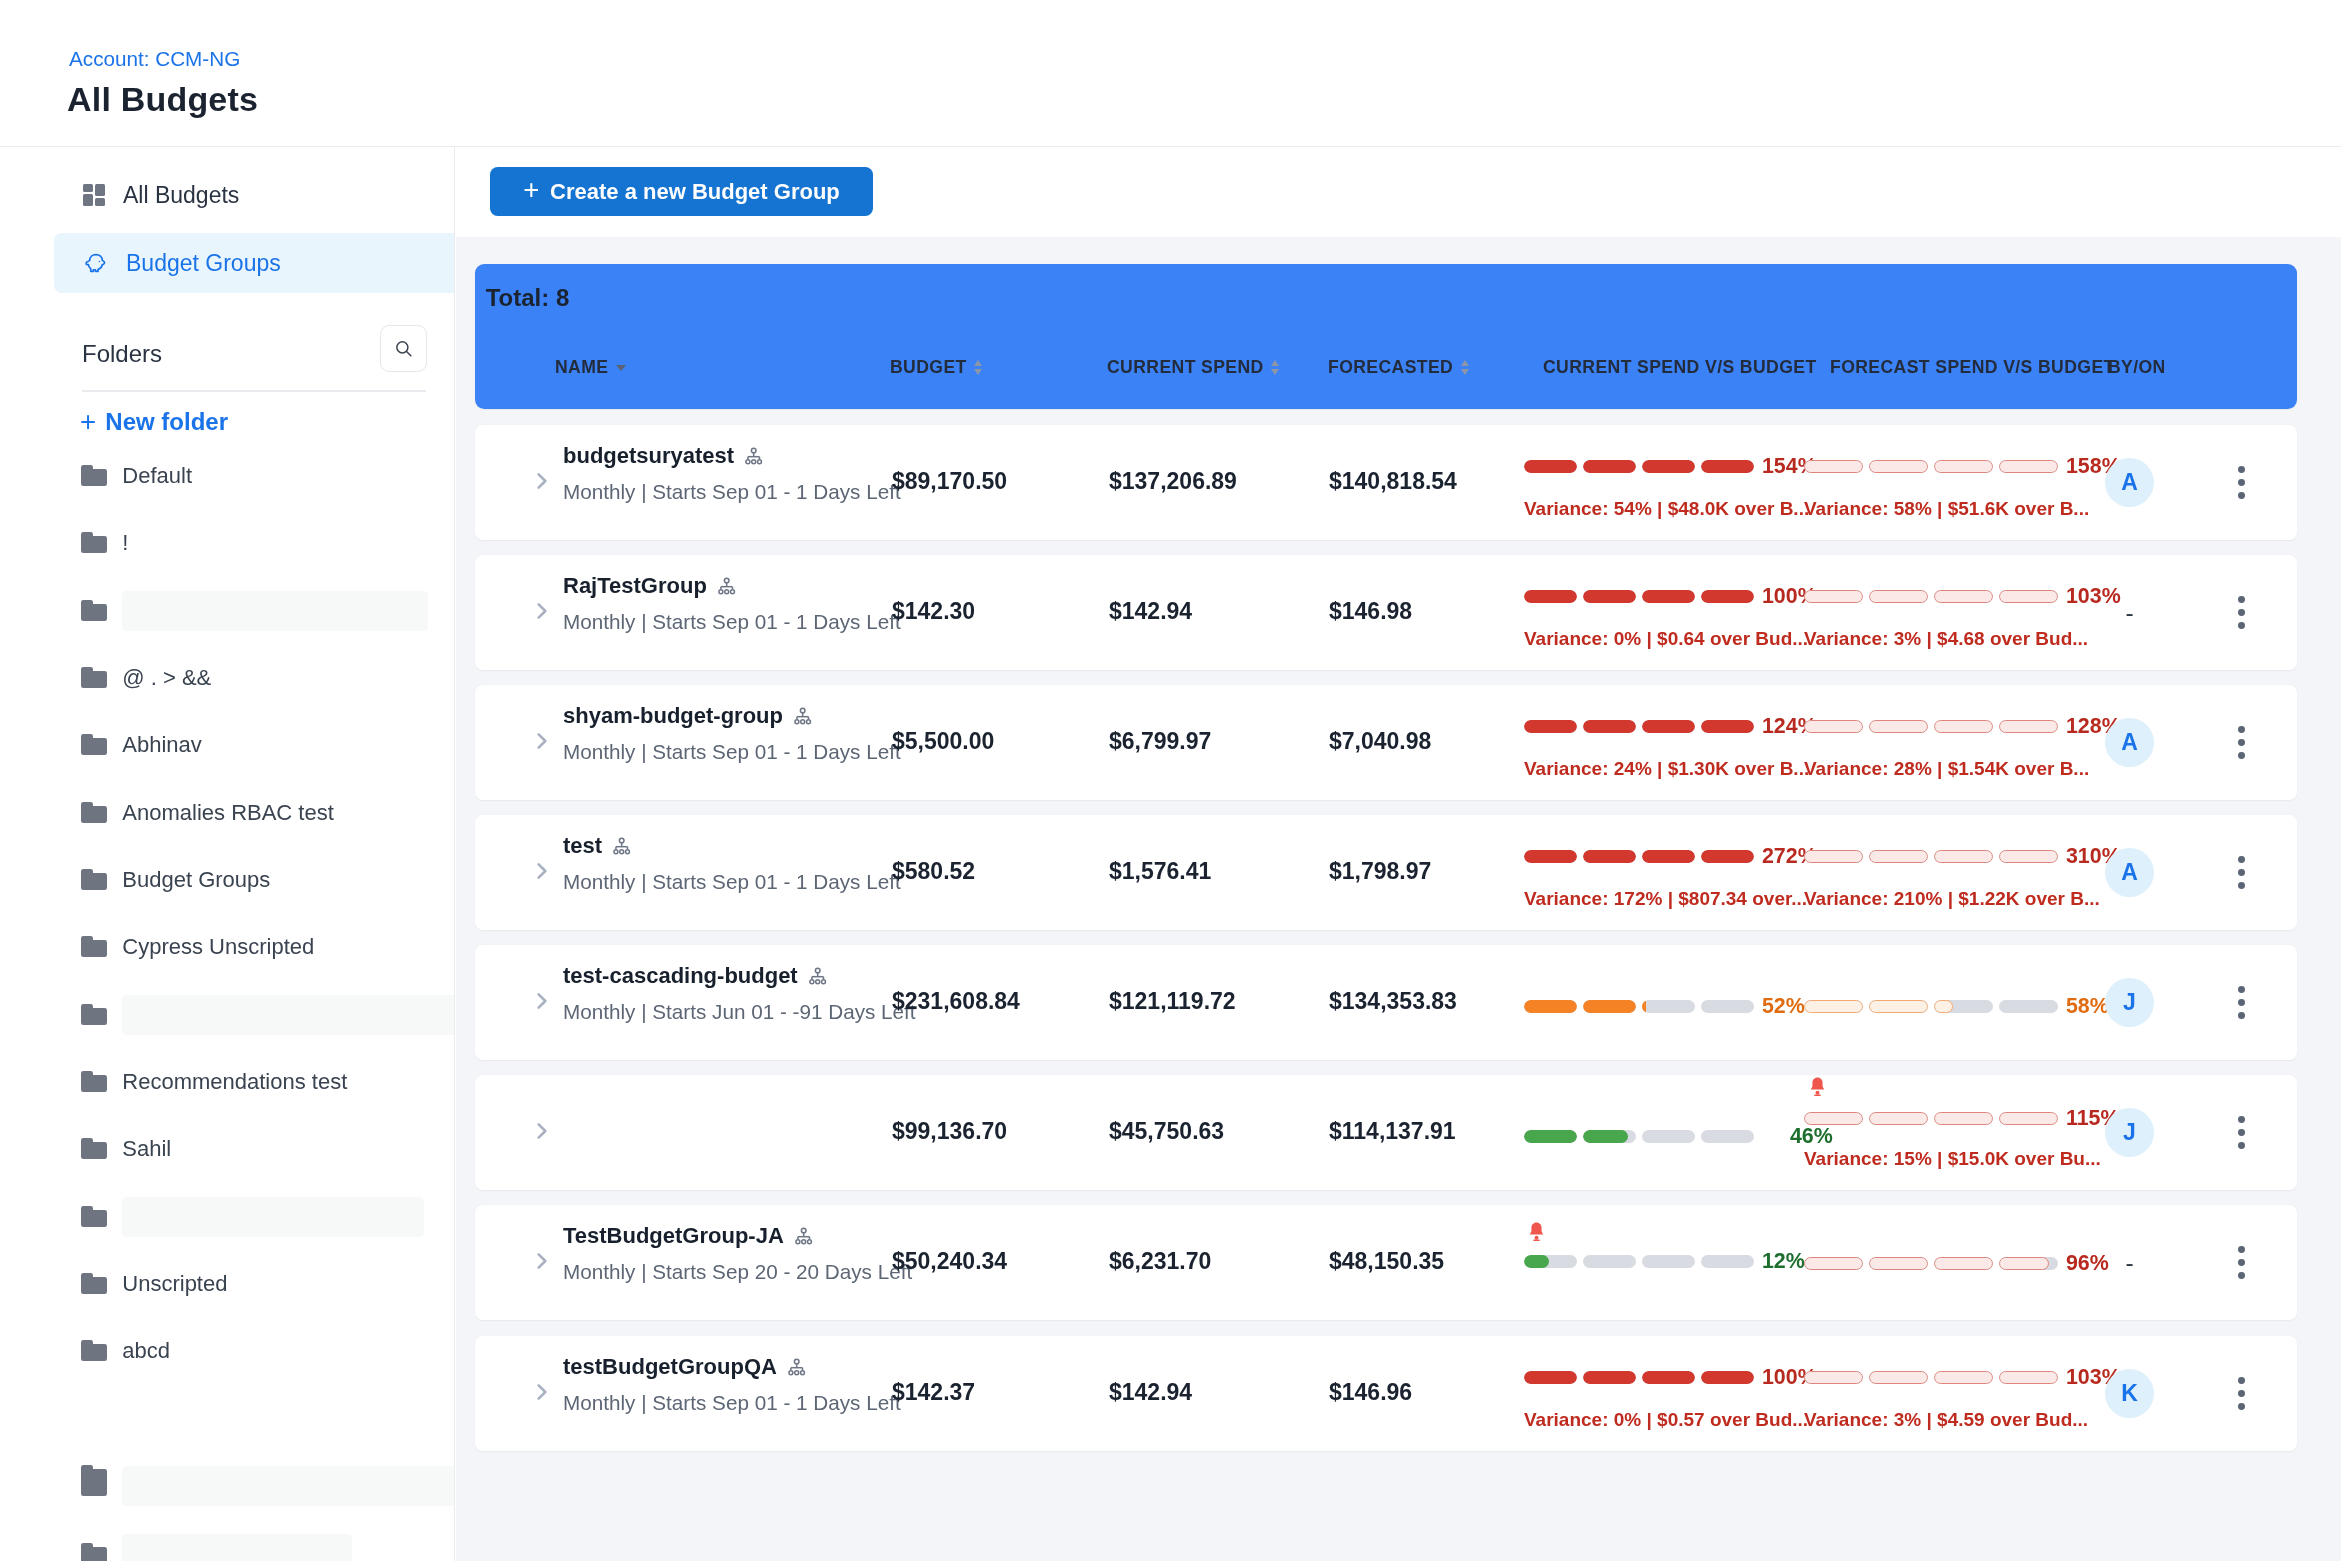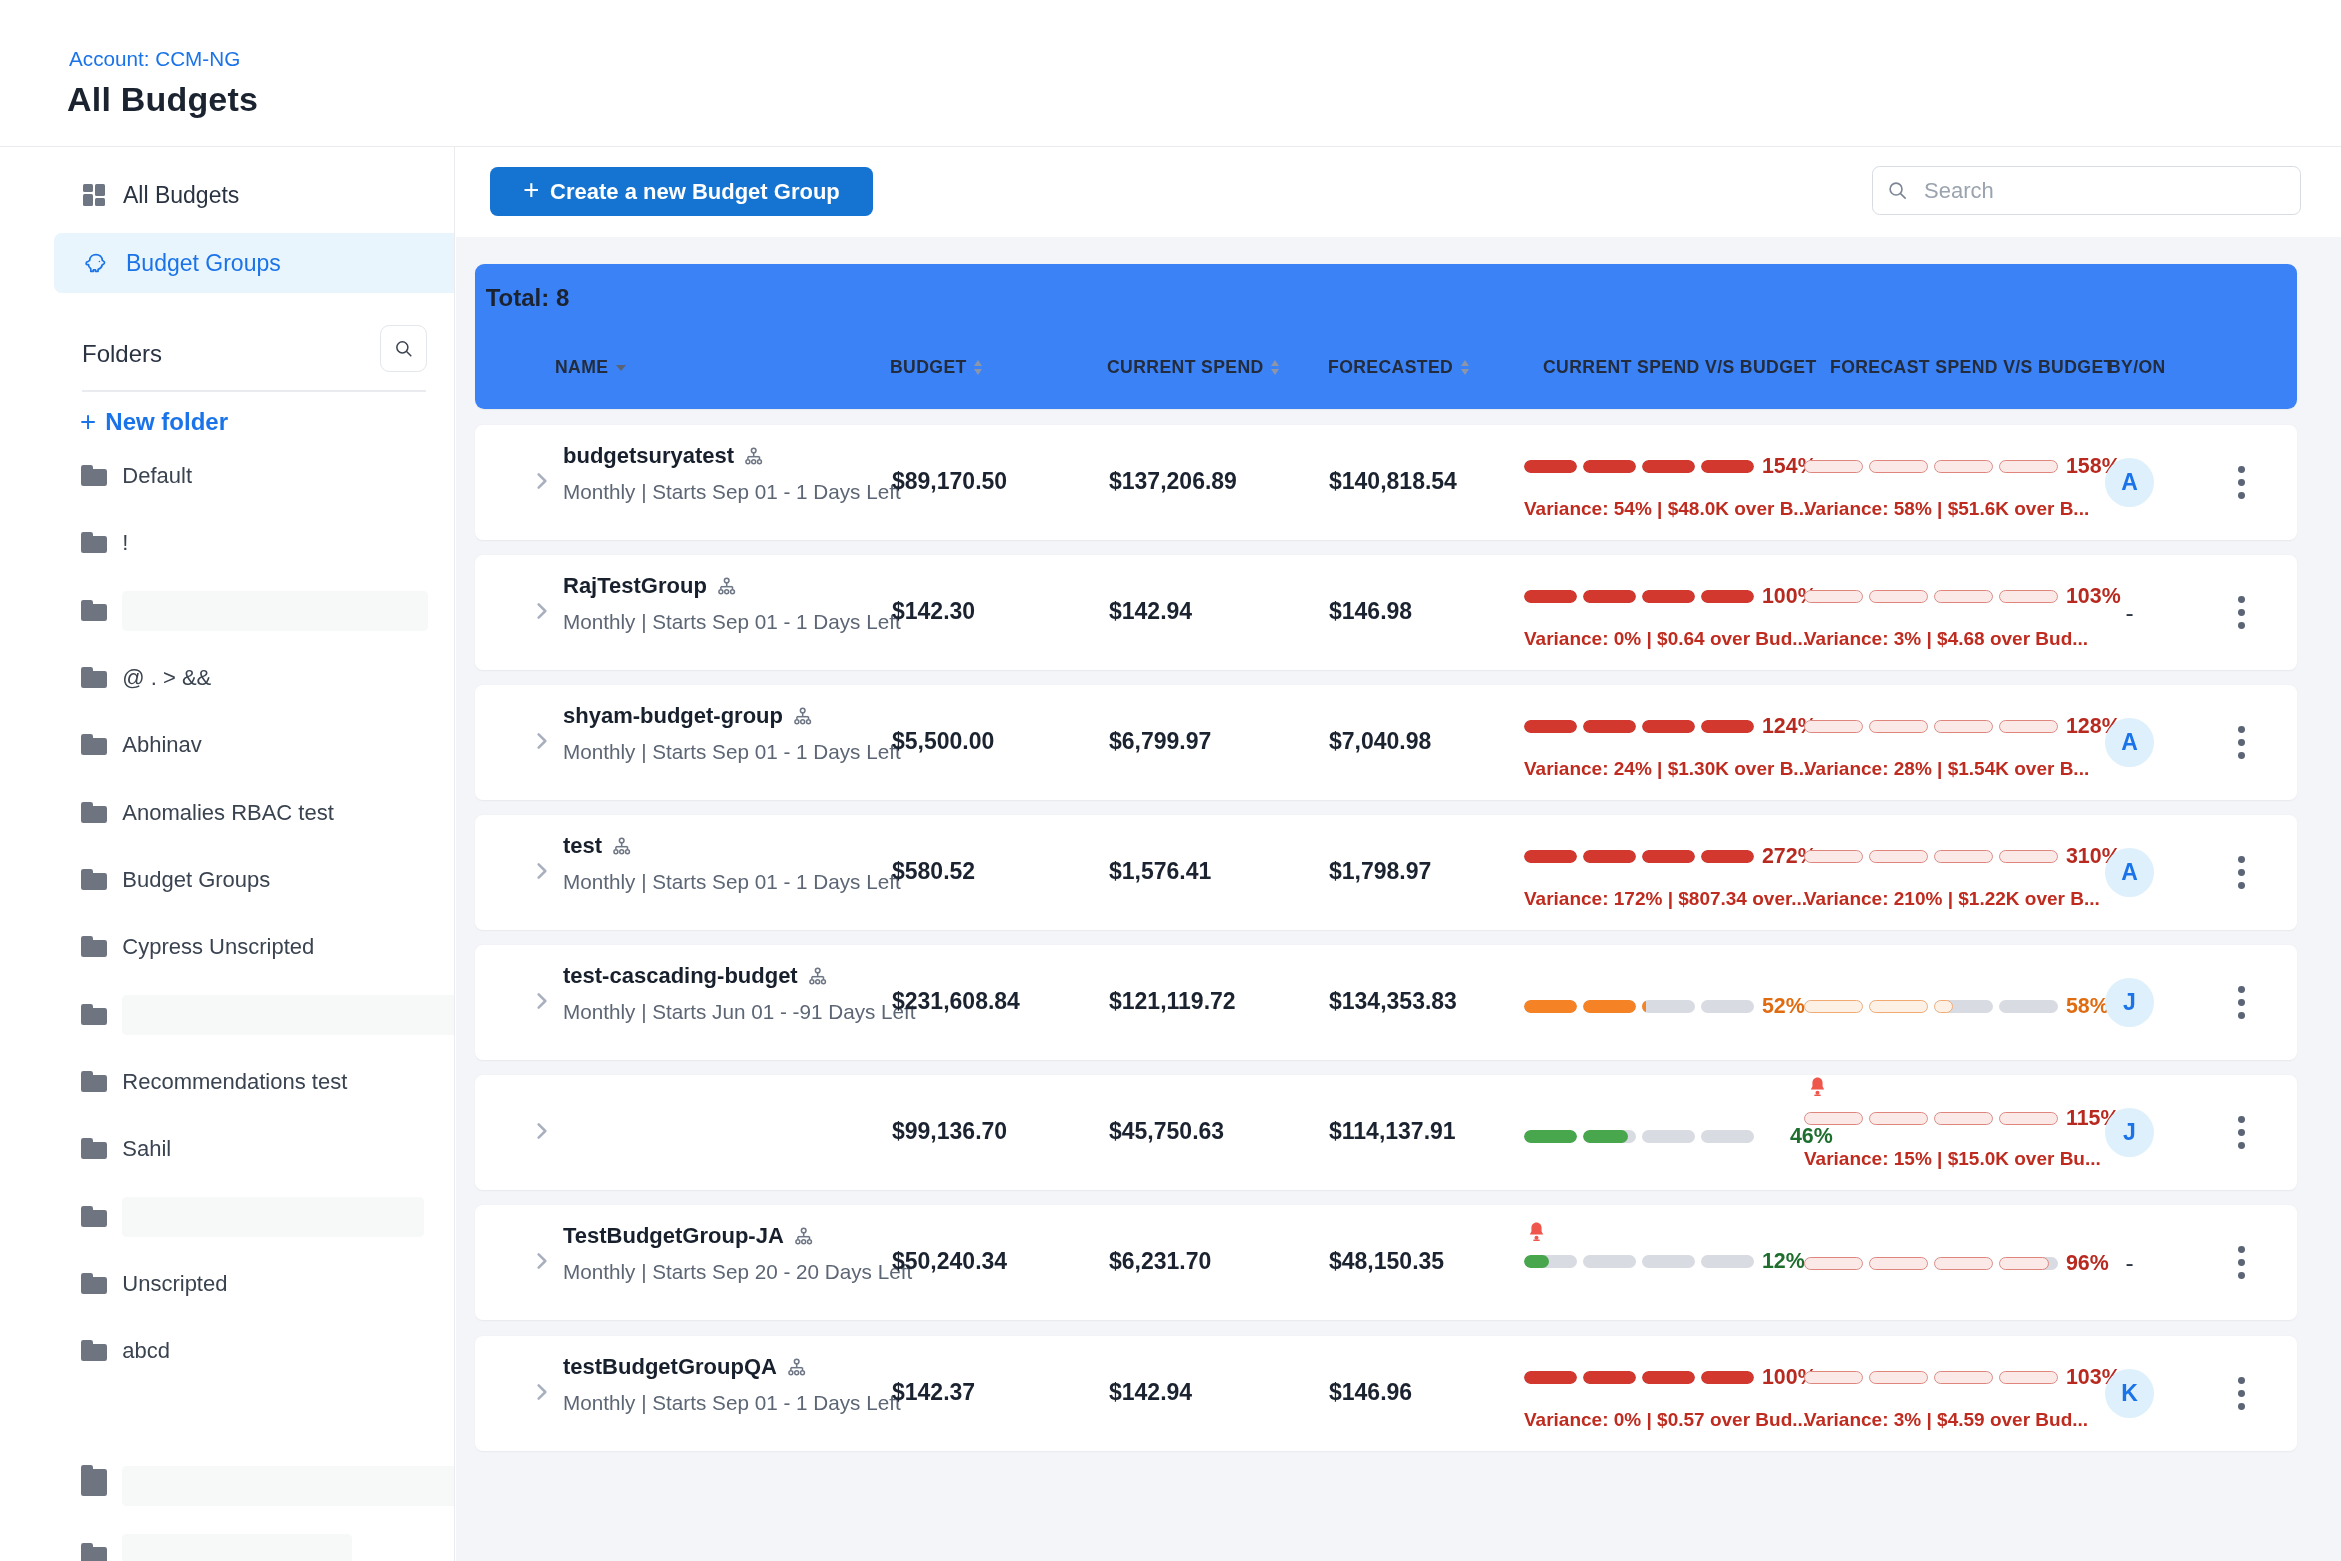--- a/index.html
+++ b/index.html
@@ -199,27 +199,20 @@
   </div>
 
   <div class="toolbar-bg"></div>
   <div class="content-bg"></div>
 
   <button class="create-btn">
     <span class="plus">+</span>
     <span>Create a new Budget Group</span>
   </button>
 
-  <div class="search-box">
-    <svg class="mag" width="23" height="23" viewBox="0 0 24 24" fill="none" stroke="#7c8694" stroke-width="1.7" stroke-linecap="round">
-      <circle cx="10.5" cy="10.5" r="6.2"></circle>
-        <line x1="15.2" y1="15.2" x2="20" y2="20"></line>
-    </svg>
-    <input type="text" placeholder="Search" style="">
-  </div>
 
   <div class="table-head-card">
     <div class="total-label">Total: 8</div>
     <div class="col-h" style="left:80px">
         <span>NAME</span>
         <span class="tri-down"></span>
       </div>
     <div class="col-h" style="left:415px">
         <span>BUDGET</span>
         <span class="sort-both">

